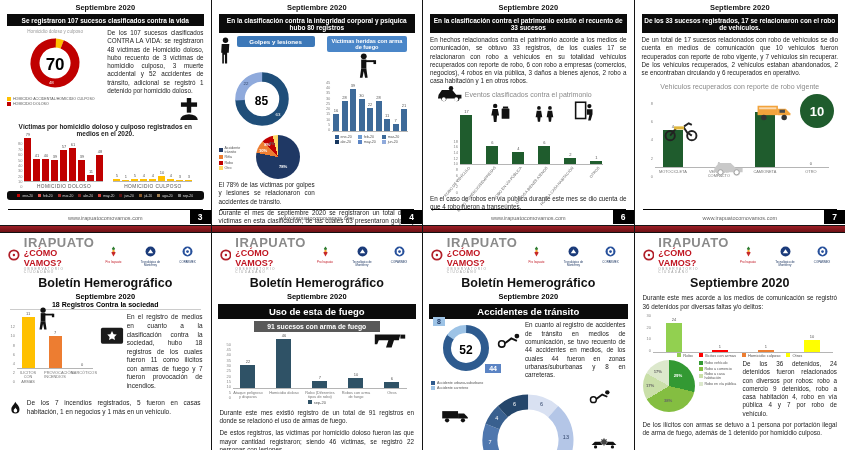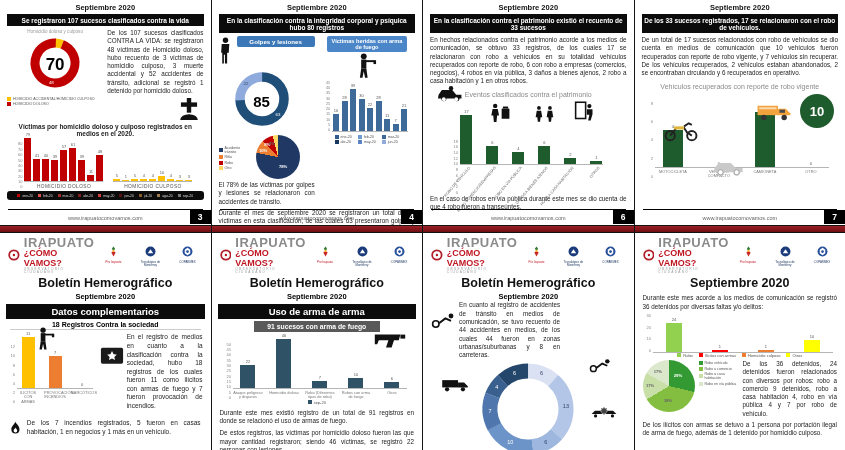--- a/index.html
+++ b/index.html
@@ -280,21 +280,21 @@
           </svg>
           <div class="bluebox" style="flex:1">Golpes y lesiones</div>
         </div>
         <div class="donutwrap" style="margin:2px 0 0 12px">
           <svg id="donut2svg" width="62" height="62">
               <circle cx="31" cy="31" r="22" fill="none" stroke="#1F4E79" stroke-width="9.5" stroke-dasharray="102.45288042059889 35.777196337351995" transform="rotate(-90 31 31)"></circle>
               <text x="46.98153862835693" y="47.719207091323774" text-anchor="middle" font-size="4.4" fill="#fff">63</text>
               <circle cx="31" cy="31" r="22" fill="none" stroke="#8FAADC" stroke-width="9.5" stroke-dasharray="35.777196337351995 102.45288042059889" transform="rotate(176.8235294117647 31 31)"></circle>
               <text x="15.018461371643074" y="17.480792908676214" text-anchor="middle" font-size="4.4" fill="#31456b">22</text>
             </svg>
-          <div class="dcenter" style="font-size:15px">85</div>
+          <div class="dcenter" style="font-size:12px">85</div>
         </div>
         <div class="s2pierow">
           <div id="pie2legend" class="mini-legend" style="width:34px">
               <div class="leg-item">
                 <div class="key" style="background: rgb(31, 56, 100);"></div>
                 <span>Accidente tránsito</span>
               </div>
               <div class="leg-item">
                 <div class="key" style="background: rgb(237, 125, 49);"></div>
                 <span>Riña</span>
@@ -620,21 +620,20 @@
               <circle cx="10" cy="10" r="9" fill="#27509B"></circle>
               <path d="M10 3l5 4v6l-5 4-5-4V7z" fill="#fff"></path>
               <circle cx="10" cy="10" r="2.5" fill="#27509B"></circle>
             </svg>
           <div class="cap">COPARMEX</div>
         </div>
       </div>
     </div>
     <div class="btitle">Boletín Hemerográfico</div>
     <div class="bmonth">Septiembre 2020</div>
-    <div class="banner2">Datos complementarios</div>
     <div class="subtt">18 Registros Contra la sociedad</div>
     <div class="s5row">
       <div class="rel s5chart">
         <svg class="abs" style="left:28px;top:-6px" width="20" height="24" viewBox="0 0 34 40" fill="#111">
           <circle cx="12" cy="5" r="4.5"></circle>
             <rect x="8" y="10" width="8" height="14"></rect>
             <rect x="14" y="11" width="14" height="3"></rect>
             <rect x="27" y="11" width="4" height="6"></rect>
             <path d="M8 24 L6 38h4l2-10 2 10h4l-2-14z"></path>
         </svg>
@@ -724,21 +723,21 @@
               <circle cx="10" cy="10" r="9" fill="#27509B"></circle>
               <path d="M10 3l5 4v6l-5 4-5-4V7z" fill="#fff"></path>
               <circle cx="10" cy="10" r="2.5" fill="#27509B"></circle>
             </svg>
           <div class="cap">COPARMEX</div>
         </div>
       </div>
     </div>
     <div class="btitle">Boletín Hemerográfico</div>
     <div class="bmonth">Septiembre 2020</div>
-    <div class="banner2">Uso de arma de arma</div>
+    <div class="banner2">Uso de esta de fuego</div>
     <div class="graybox">91 sucesos con arma de fuego</div>
     <div class="rel pad">
       <svg class="abs" style="right:16px;top:-4px" width="32" height="20" viewBox="0 0 40 24" fill="#111">
         <path d="M1 4h32l-2 7h-6l-3 9h-7l3-9H6l-2 5H1z"></path>
           <rect x="33" y="4" width="6" height="5"></rect>
       </svg>
       <div id="chart6">
           <div class="bchart">
             <div class="yaxis" style="height: 58px;">
               <div class="ytick">50</div>
@@ -831,21 +830,43 @@
               <circle cx="10" cy="10" r="9" fill="#27509B"></circle>
               <path d="M10 3l5 4v6l-5 4-5-4V7z" fill="#fff"></path>
               <circle cx="10" cy="10" r="2.5" fill="#27509B"></circle>
             </svg>
           <div class="cap">COPARMEX</div>
         </div>
       </div>
     </div>
     <div class="btitle">Boletín Hemerográfico</div>
     <div class="bmonth">Septiembre 2020</div>
+    <div class="banner2">Accidentes de tránsito</div>
     <div class="s7row">
+      <div>
+        <div class="donutwrap" style="margin-left:8px">
+          <svg id="donut7svg" width="54" height="54">
+              <circle cx="27" cy="27" r="19" fill="none" stroke="#2E5B8F" stroke-width="8" stroke-dasharray="101.01428686157949 18.36623397483264" transform="rotate(-90 27 27)"></circle>
+              <circle cx="27" cy="27" r="19" fill="none" stroke="#9DC3E6" stroke-width="8" stroke-dasharray="18.366233974832635 101.01428686157949" transform="rotate(214.61538461538458 27 27)"></circle>
+            </svg>
+          <div class="dcenter" style="font-size:12px">52</div>
+          <div class="chip light">8</div>
+          <div class="chip dark">44</div>
+        </div>
+        <div id="donut7legend" class="mini-legend">
+            <div class="leg-item">
+              <div class="key" style="background: rgb(46, 91, 143);"></div>
+              <span>Accidente urbano-suburbano</span>
+            </div>
+            <div class="leg-item">
+              <div class="key" style="background: rgb(157, 195, 230);"></div>
+              <span>Accidente carretero</span>
+            </div>
+          </div>
+      </div>
       <svg width="24" height="18" viewBox="0 0 30 20" style="margin-top:10px">
         <circle cx="6" cy="15" r="4" fill="none" stroke="#111" stroke-width="2"></circle>
           <path d="M10 14l8-6 7 3" stroke="#111" stroke-width="2.5" fill="none"></path>
           <circle cx="25" cy="5" r="3" fill="#111"></circle>
       </svg>
       <p class="para s7p">En cuanto al registro de accidentes de tránsito en medios de comunicación, se tuvo recuento de 44 accidentes en medios, de los cuales 44 fueron en zonas urbanas/suburbanas y 8 en carreteras.</p>
     </div>
     <div class="ringwrap">
       <svg id="ring7svg" width="170" height="100">
           <circle cx="85" cy="50" r="38" fill="none" stroke="#D9E1F2" stroke-width="15" stroke-dasharray="27.549350962248955 211.2116907105753" transform="rotate(-90 85 50)"></circle>

